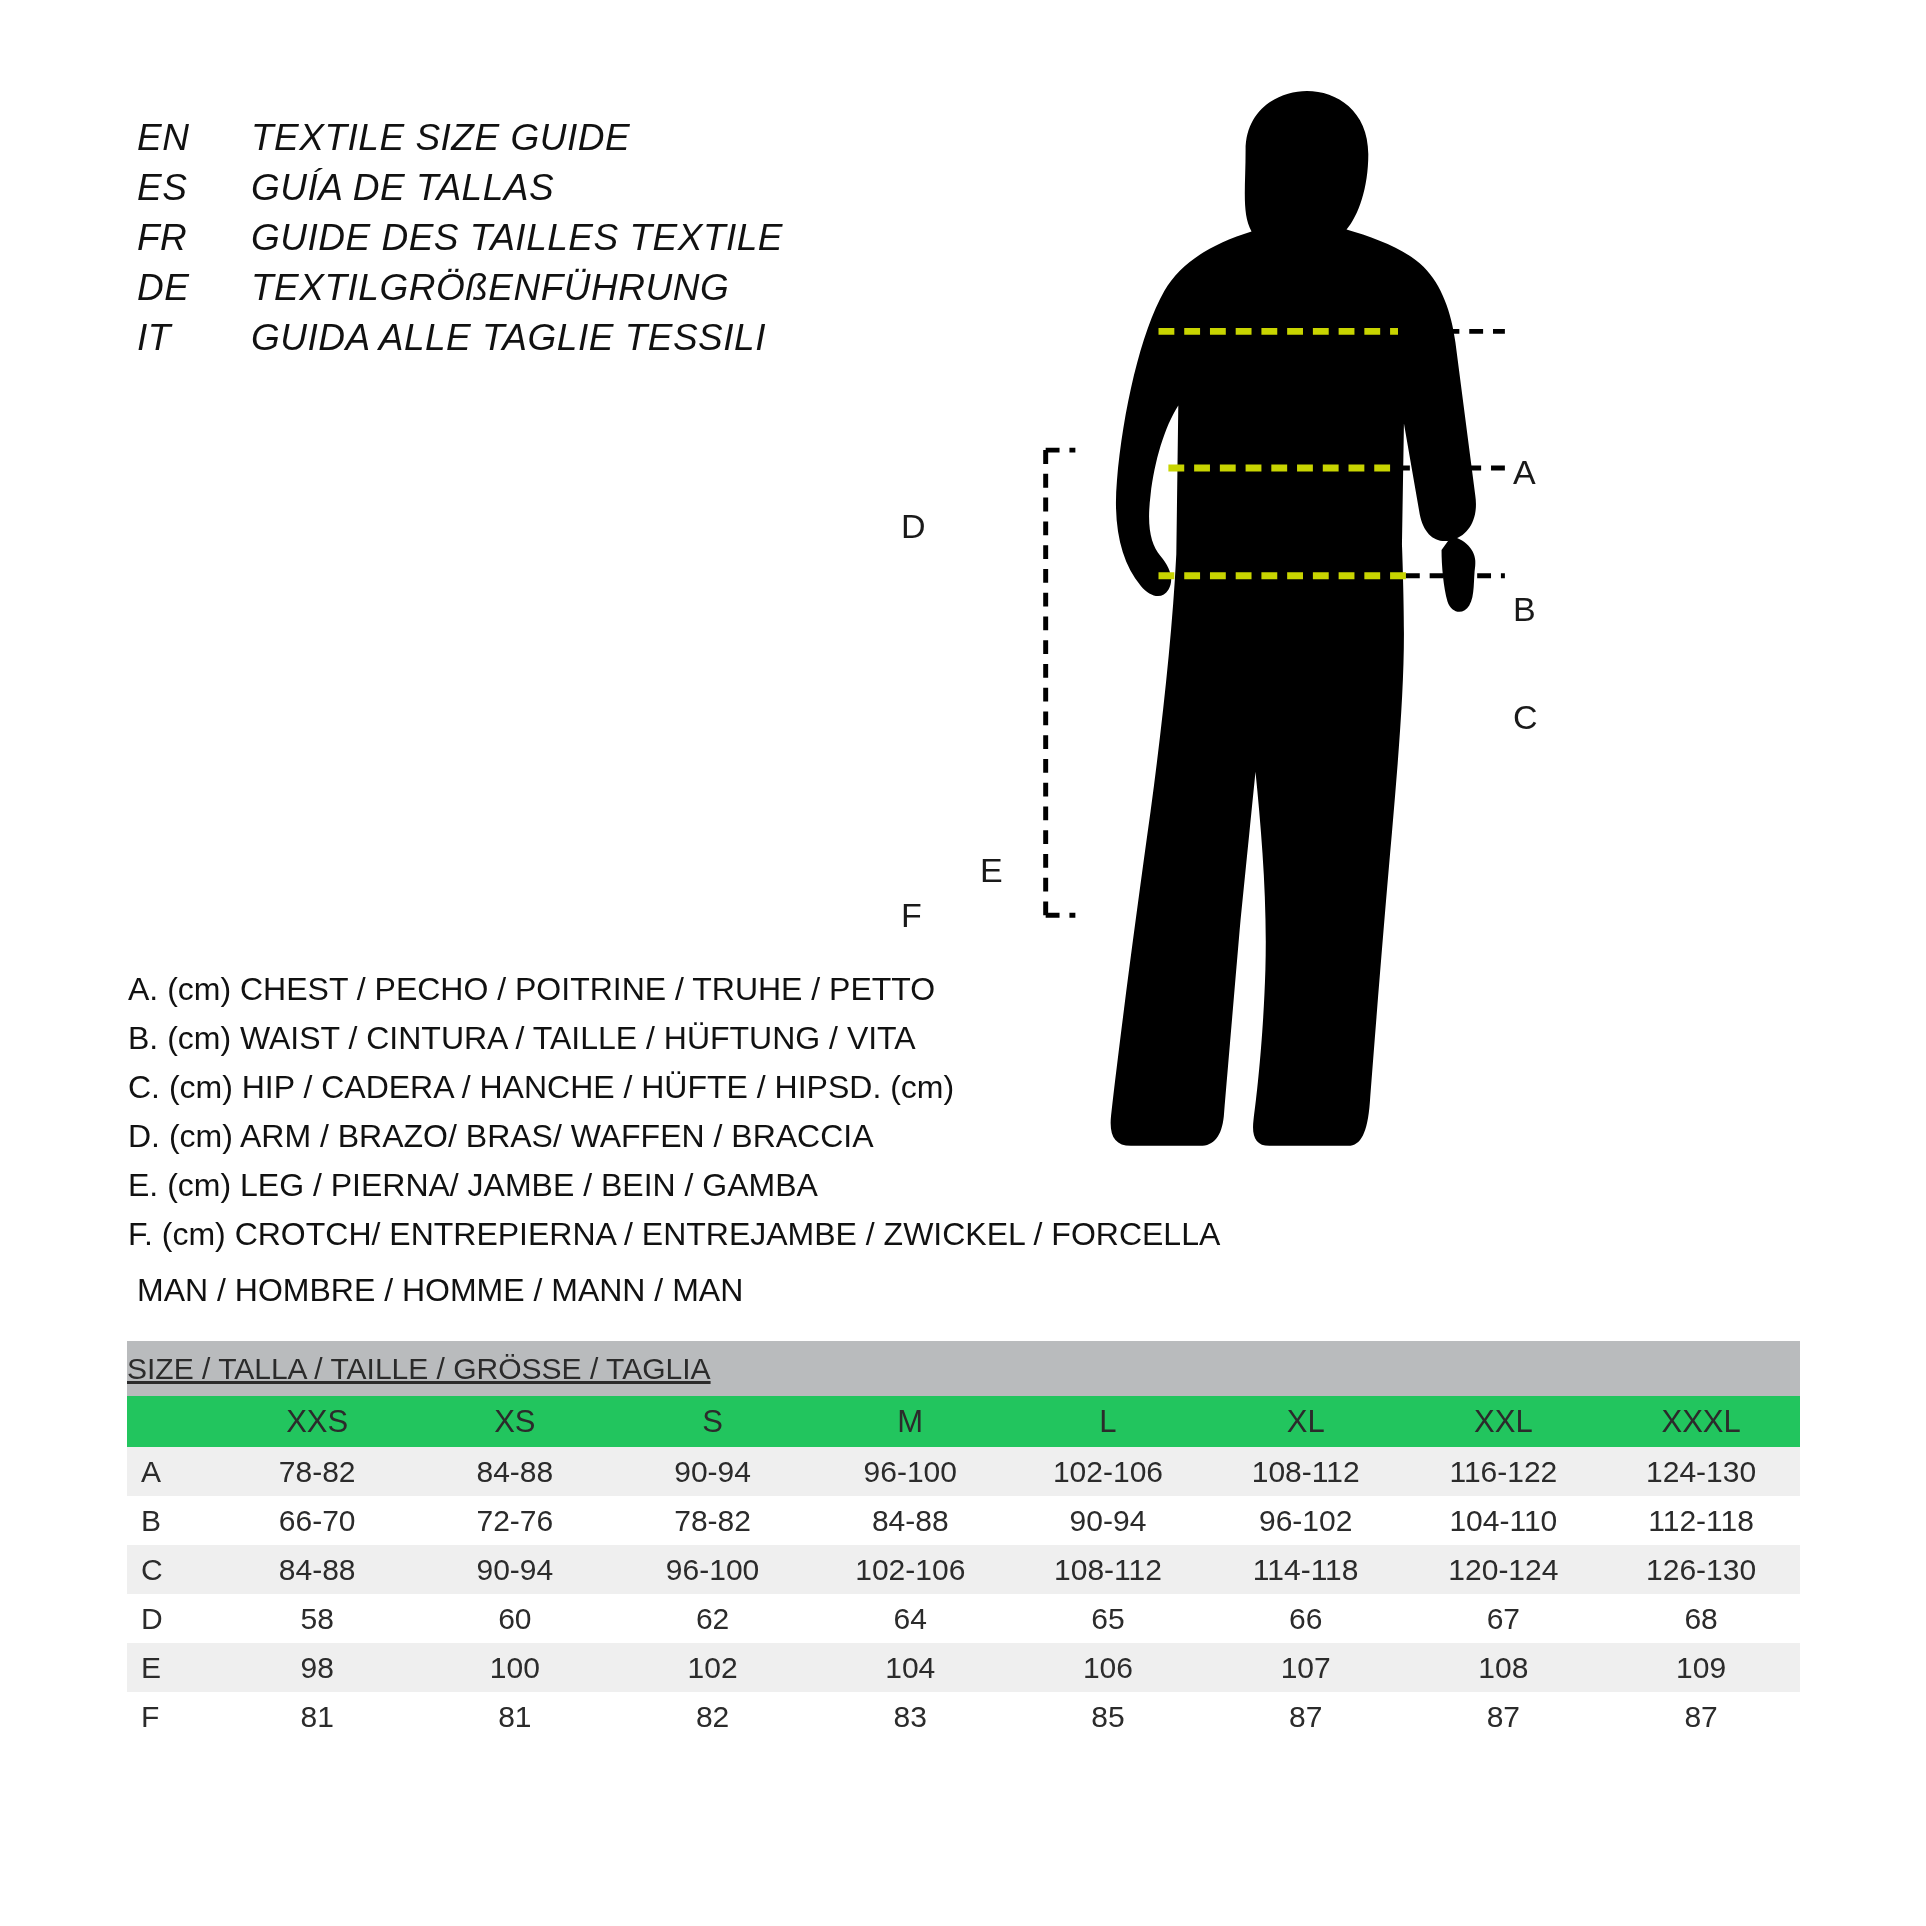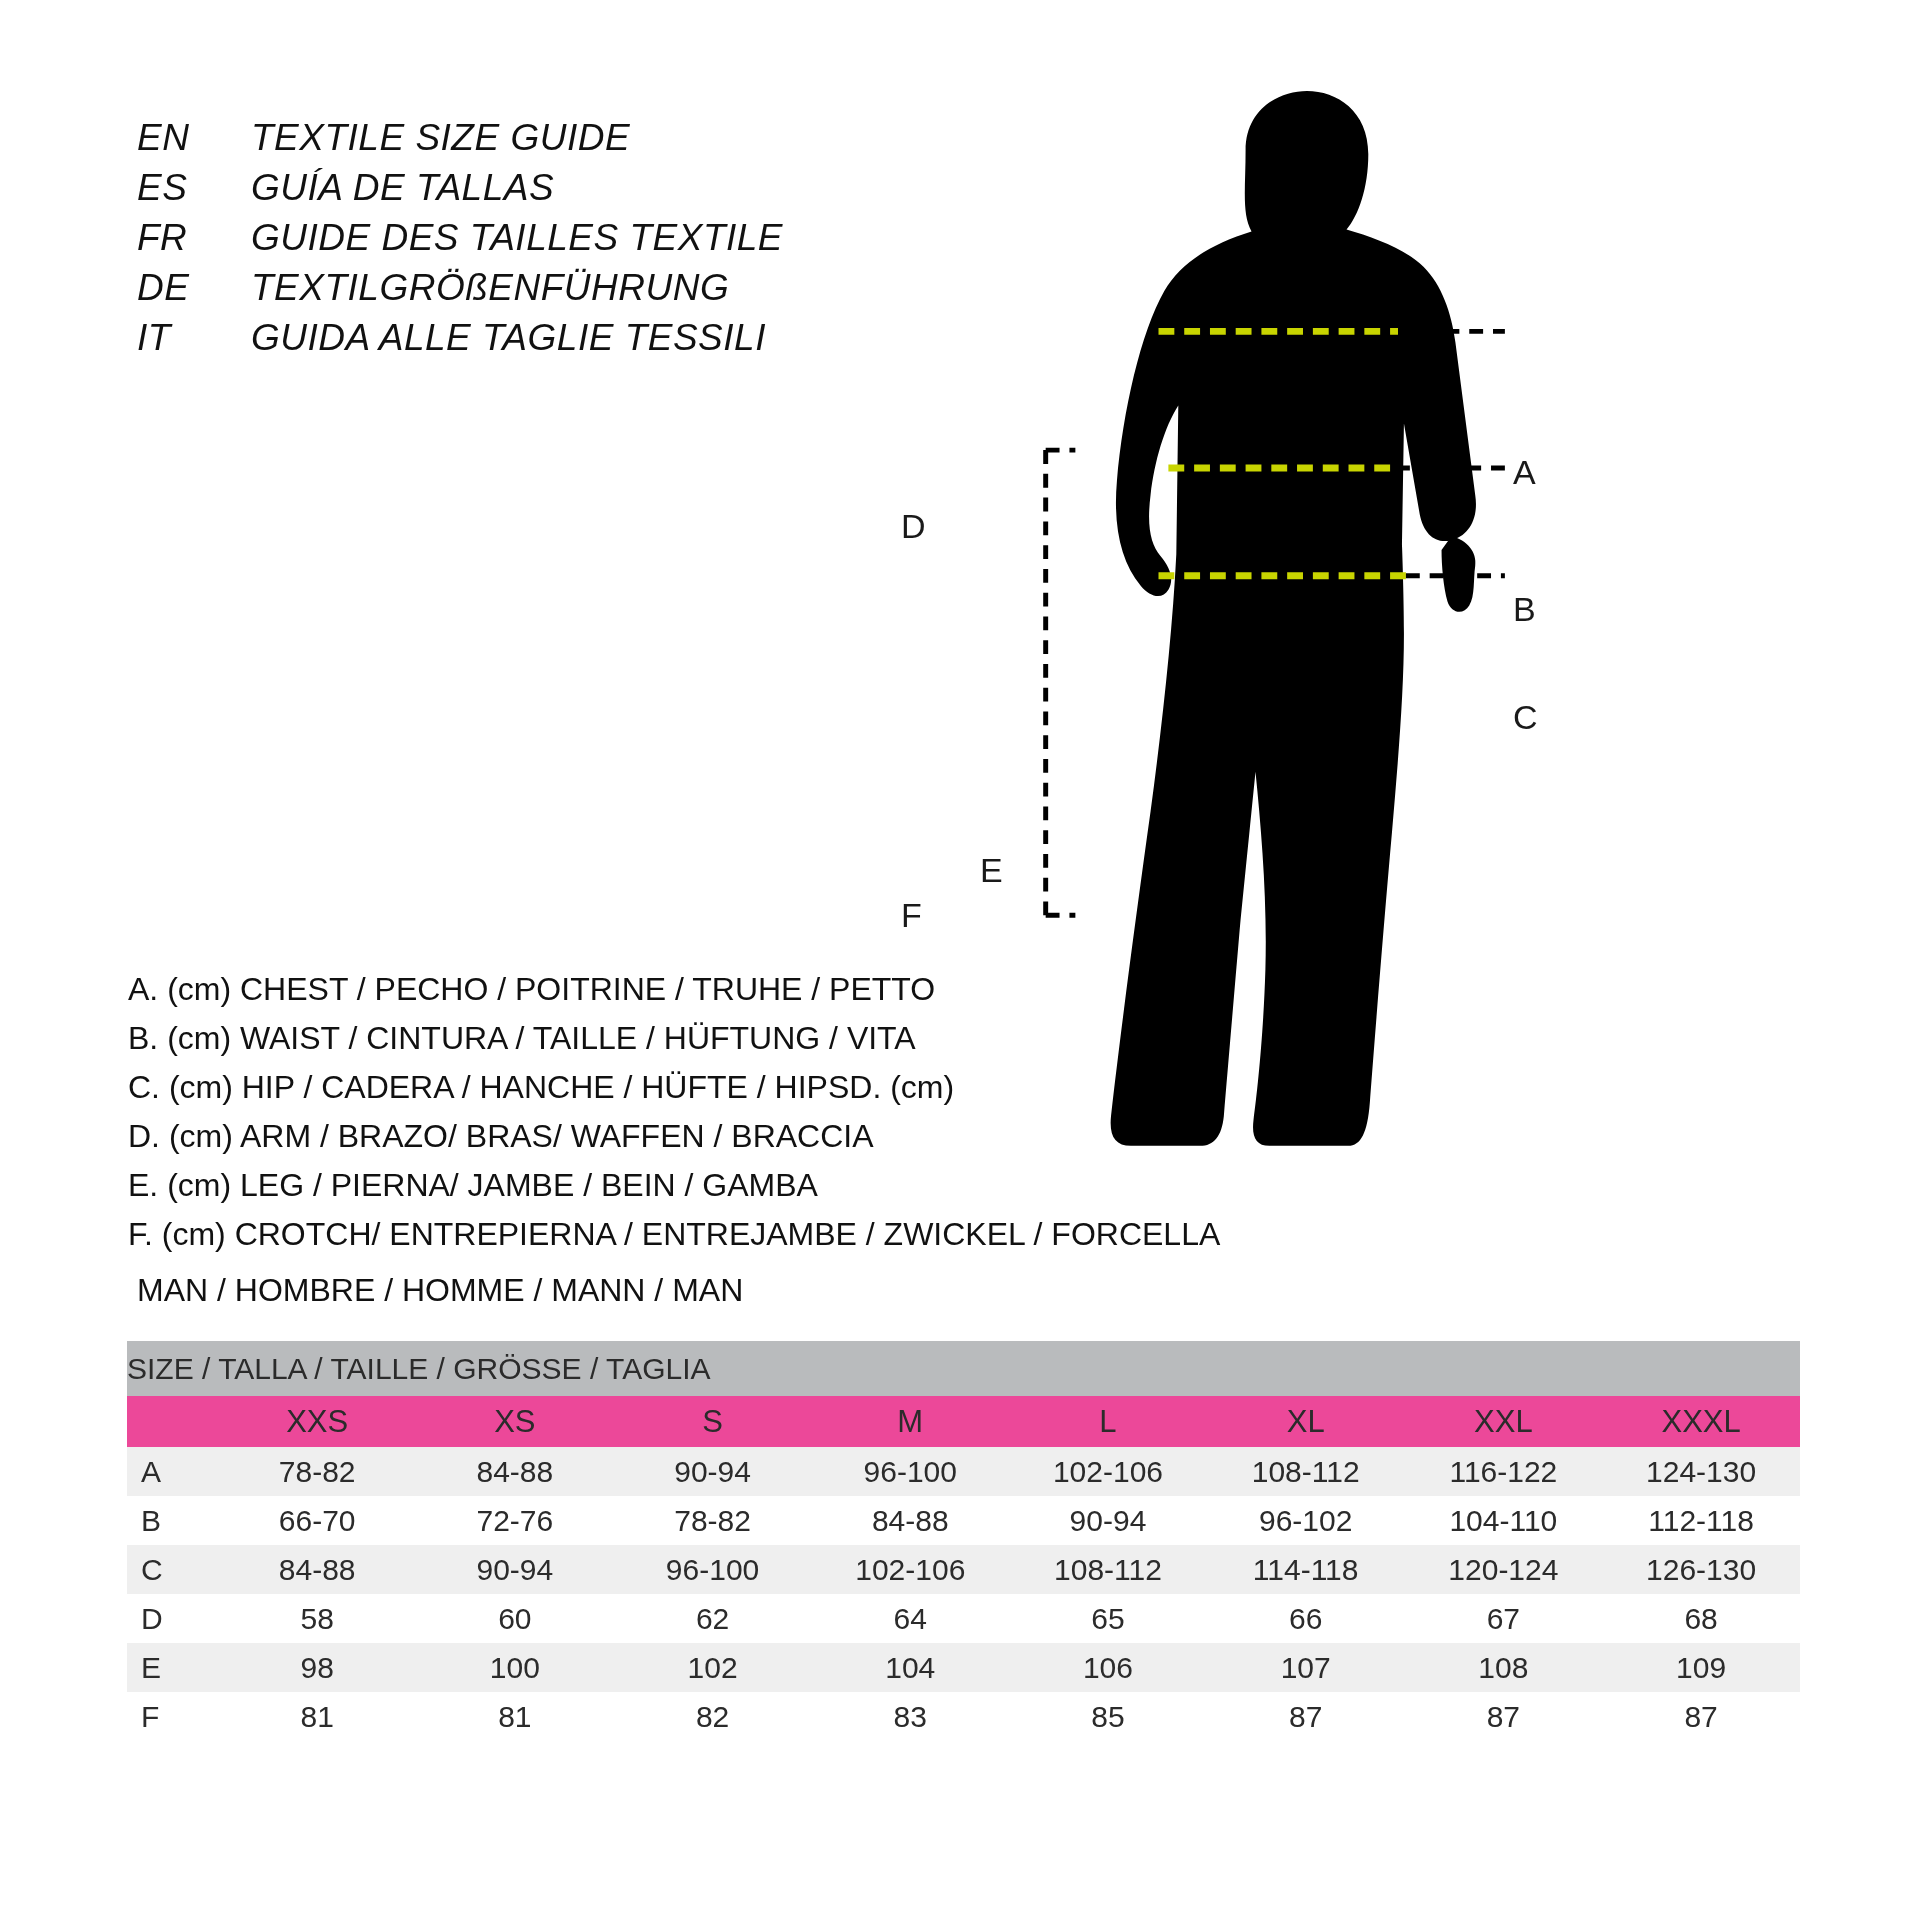--- a/index.html
+++ b/index.html
@@ -92,27 +92,28 @@
     padding: 0;
     font-weight: normal;
   }
   .hdr-band td {
     background: #b9bbbd;
     height: 55px;
     color: #2b2b2b;
     font-size: 30px;
     text-align: left;
     padding-left: 14px;
+    text-decoration: underline;
   }
   .col-sizes td {
     height: 51px;
     text-align: center;
     color: #2b2b2b;
     font-size: 31px;
-    background: #ec4899;
+    background: #22c55e;
   }
   .data-row td {
     height: 49px;
     text-align: center;
     color: #2b2b2b;
     font-size: 30px;
   }
   .data-row.shade td { background: #efefef; }
   .data-row.plain td { background: #ffffff; text-align: center; }
   .row-label {

